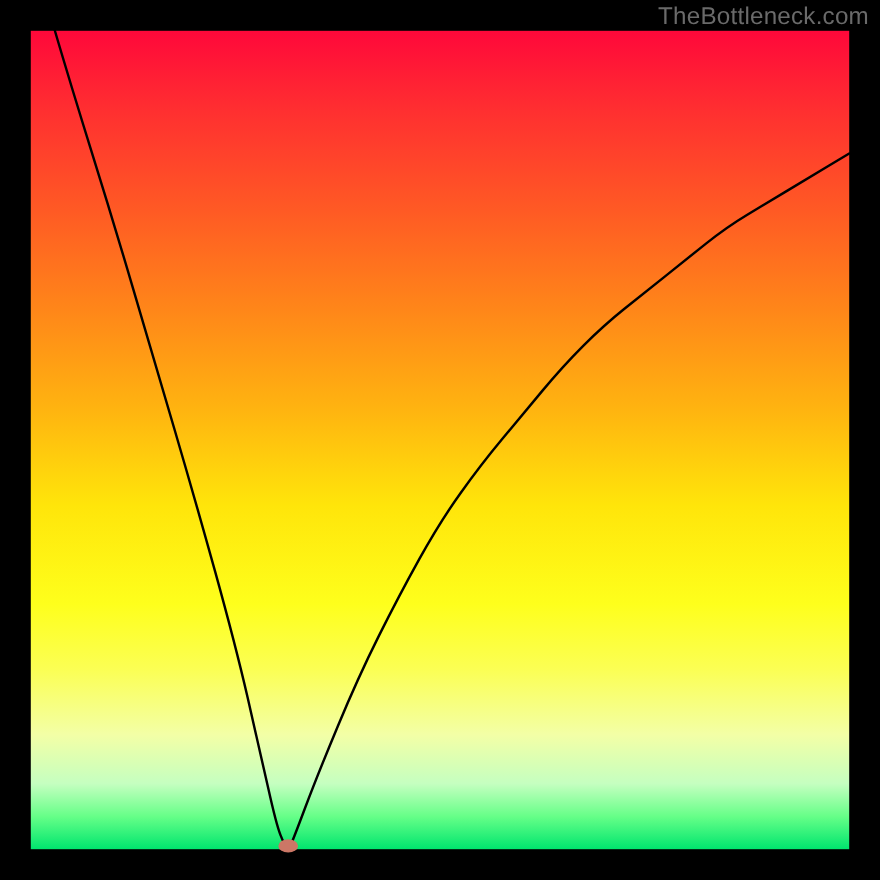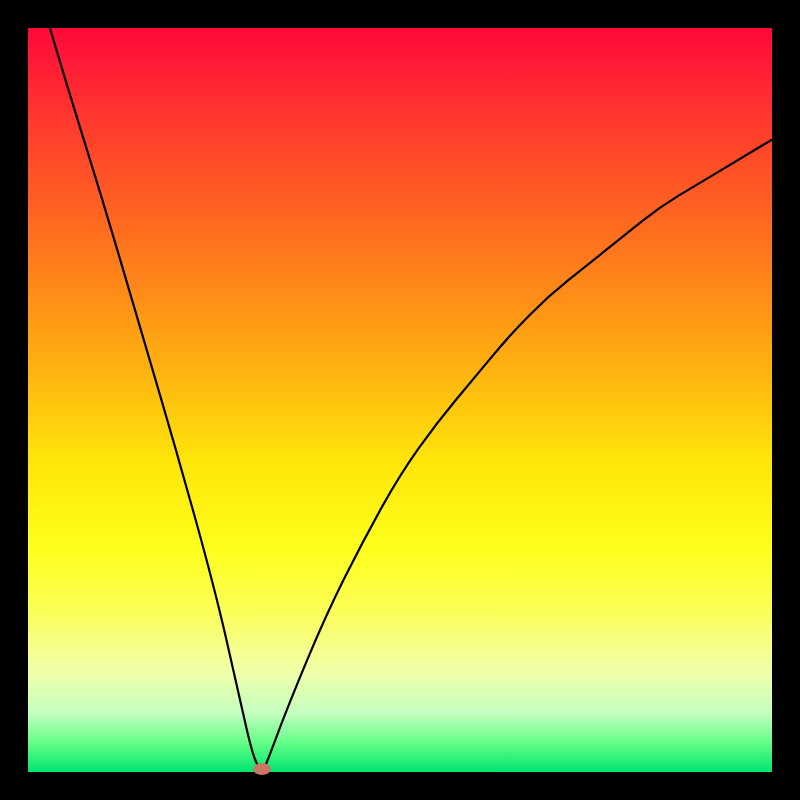--- a/index.html
+++ b/index.html
@@ -55,19 +55,20 @@
     border-radius: 50%;
     background: #cc7766;
     transform: translate(-50%, -50%);
     z-index: 20;
   }
 </style>
 </head>
 <body>
 
 <div class="frame">
+  <div class="watermark">TheBottleneck.com</div>
   <div class="plot-area">
     <svg class="curve" viewBox="0 0 744 744">
       <path id="curve-path" fill="none" stroke="#000" stroke-width="2.2" stroke-linecap="round" stroke-linejoin="round" d="M 0 -74.40000000000009 Q 0 -74.40000000000009 18.6 -11.160000000000082 Q 37.2 52.07999999999993 55.800000000000004 111.59999999999997 Q 74.4 171.12 93 234.36 Q 111.6 297.6 130.2 360.84000000000003 Q 148.8 424.08 167.4 491.03999999999996 Q 186 558 197.16000000000003 606.36 Q 208.32000000000002 654.72 215.76 688.2 Q 223.2 721.68 226.92 730.98 Q 230.64 740.28 232.5 742.14 Q 234.36 744 236.22000000000003 740.28 Q 238.08 736.56 249.24 706.8 Q 260.4 677.04 279 632.4 Q 297.6 587.76 316.20000000000005 550.56 Q 334.8 513.36 353.4 479.88 Q 372 446.4 390.6 420.36 Q 409.20000000000005 394.32 427.8 372 Q 446.4 349.68 465 327.36 Q 483.6 305.04 502.2 286.44 Q 520.8 267.84 539.4 252.95999999999998 Q 558 238.07999999999998 576.6 223.20000000000002 Q 595.2 208.32000000000005 613.8 193.44 Q 632.4 178.55999999999995 651 167.39999999999998 Q 669.6 156.24 688.2 145.08000000000004 Q 706.8 133.92000000000007 725.4 122.76000000000005 T 744 111.60000000000002"></path>
     </svg>
     <div class="marker" id="marker" style="left: 234.36px; top: 741.024px; background: rgb(204, 119, 102);"></div>
   </div>
 </div>
 
 </body></html>

